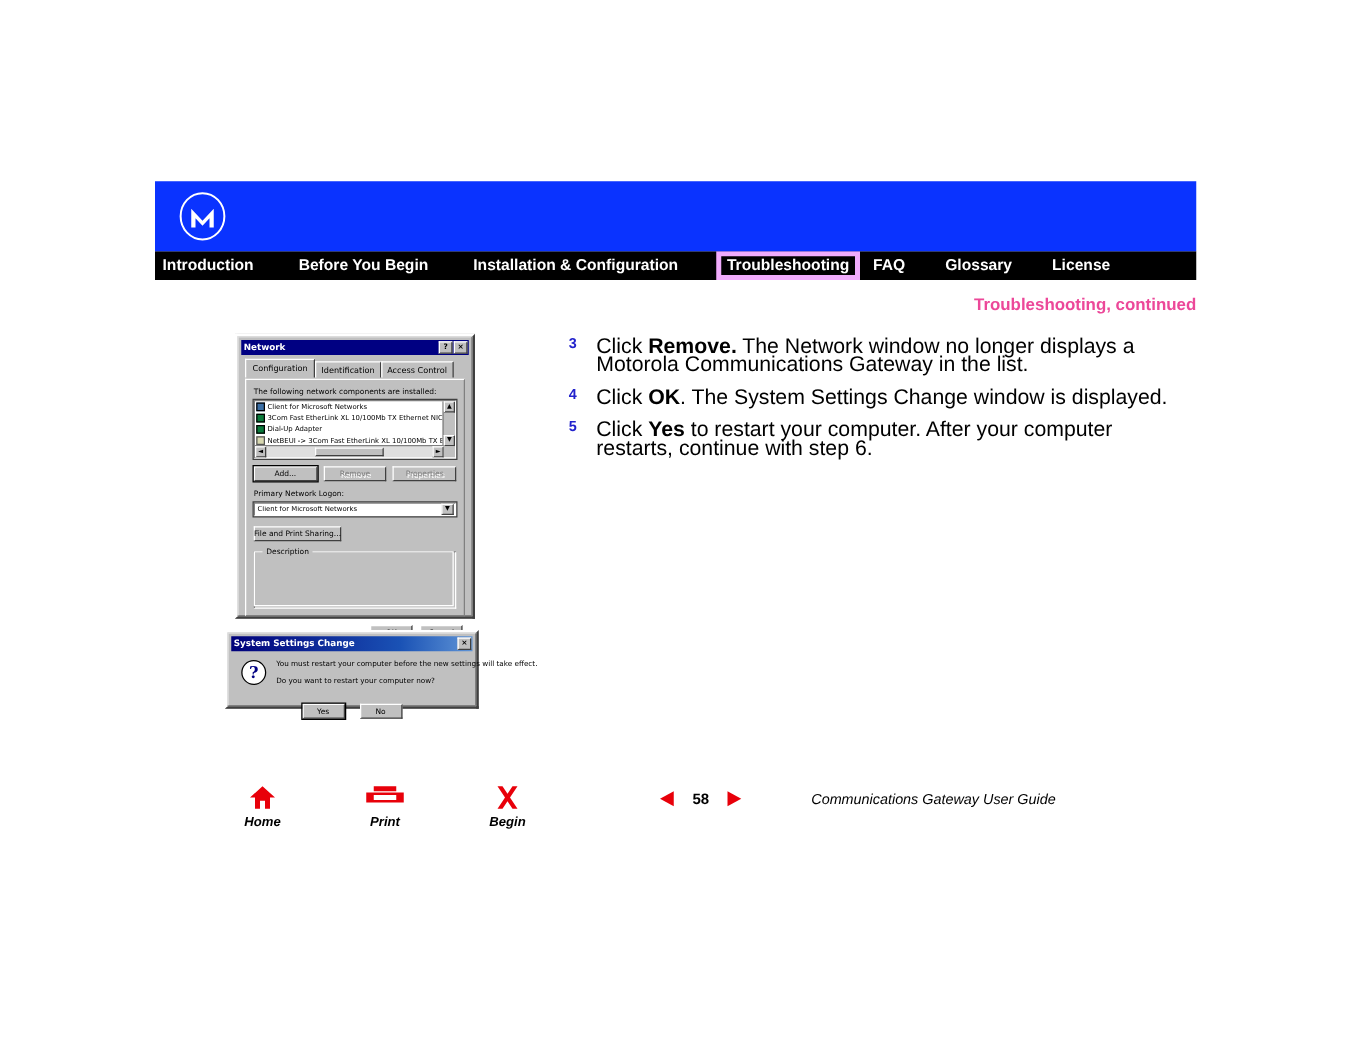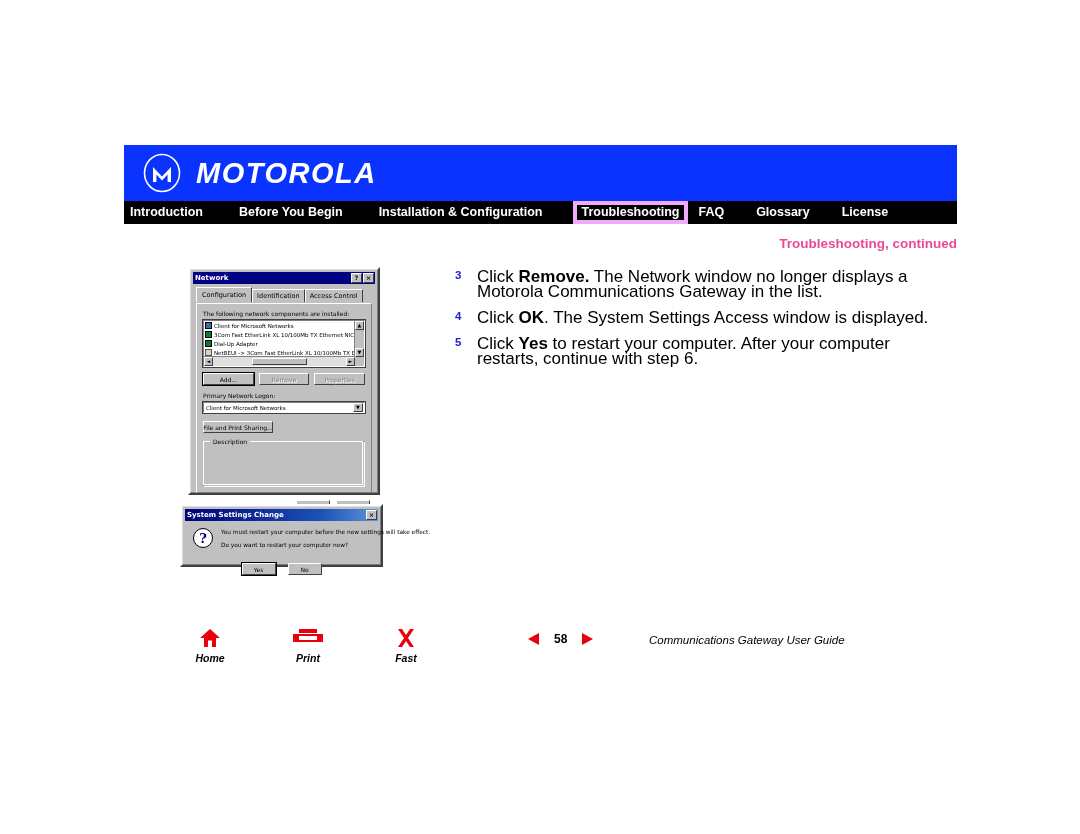--- a/index.html
+++ b/index.html
@@ -427,21 +427,20 @@
 
 <div id="page">
 
   <div class="doc">
 
     <div class="brandbar">
       <svg class="m-logo" viewBox="0 0 40 40">
         <ellipse cx="20" cy="20" rx="17.5" ry="18.5" fill="none" stroke="#ffffff" stroke-width="1.6"></ellipse>
         <path d="M11 29 L11 14 L20 23.5 L29 14 L29 29 L25.6 29 L25.6 21.5 L20 27.5 L14.4 21.5 L14.4 29 Z" fill="#ffffff"></path>
       </svg>
-      <div class="m-word">MOTOROLA</div>
     </div>
 
     <div class="navbar">
       <div class="navitem">Introduction</div>
       <div class="navitem">Before You Begin</div>
       <div class="navitem">Installation &amp; Configuration</div>
       <div class="navitem selected">Troubleshooting</div>
       <div class="navitem tight">FAQ</div>
       <div class="navitem tight">Glossary</div>
       <div class="navitem tight">License</div>
@@ -454,21 +453,21 @@
       <div class="steps">
         <div class="step">
           <div class="step-num">3</div>
           <div class="step-txt">
             <span>Click </span><b>Remove.</b><span> The Network window no longer displays a Motorola Communications Gateway in the list.</span>
           </div>
         </div>
         <div class="step">
           <div class="step-num">4</div>
           <div class="step-txt">
-            <span>Click </span><b>OK</b><span>. The System Settings Access window is displayed.</span>
+            <span>Click </span><b>OK</b><span>. The System Settings Change window is displayed.</span>
           </div>
         </div>
         <div class="step">
           <div class="step-num">5</div>
           <div class="step-txt">
             <span>Click </span><b>Yes</b><span> to restart your computer. After your computer restarts, continue with step 6.</span>
           </div>
         </div>
       </div>
 
@@ -596,21 +595,21 @@
         </div>
         <div class="cap">Print</div>
       </div>
 
       <div class="navicon">
         <div class="glyph">
           <svg width="22" height="22" viewBox="0 0 22 22">
             <path d="M3 2 L7 2 L11 8 L15 2 L19 2 L13 11 L19 20 L15 20 L11 14 L7 20 L3 20 L9 11 Z" fill="#e8000a"></path>
           </svg>
         </div>
-        <div class="cap">Fast</div>
+        <div class="cap">Begin</div>
       </div>
     </div>
 
     <div class="pager">
       <div class="tri-l"></div>
       <div class="pgnum">58</div>
       <div class="tri-r"></div>
     </div>
 
     <div class="guidetitle">Communications Gateway User Guide</div>

